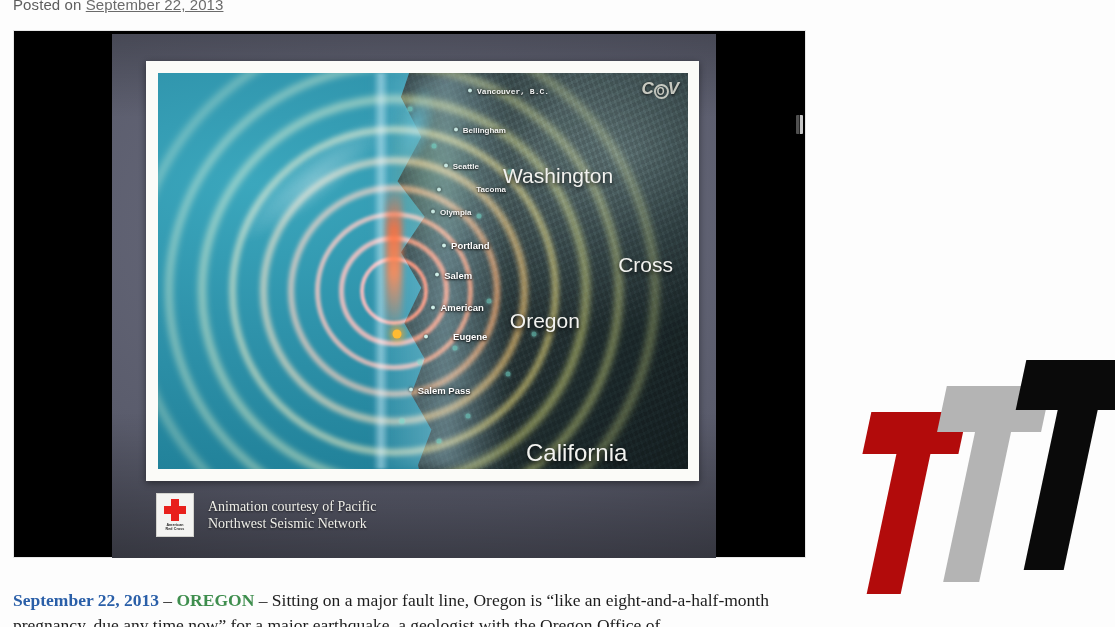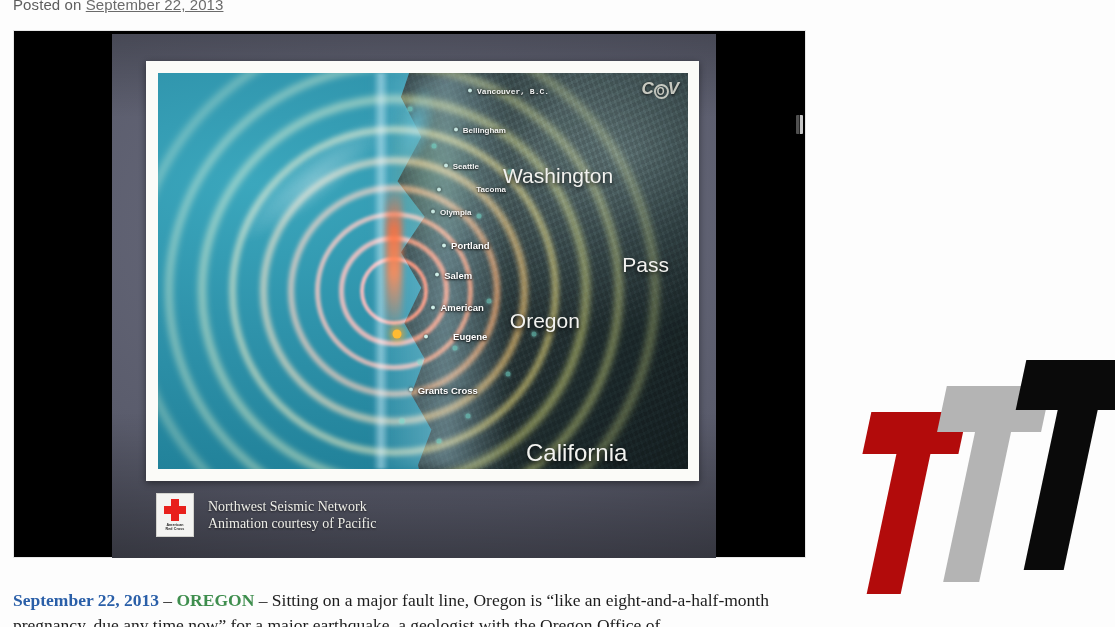--- a/index.html
+++ b/index.html
@@ -271,44 +271,44 @@
           <div id="map-labels">
               <div class="city small" style="left: 60.2%; top: 4.5%; font-family: Liberation Mono, monospace;">Vancouver, B.C.</div>
               <div class="city small" style="left: 57.5%; top: 14.3%;">Bellingham</div>
               <div class="city small" style="left: 55.6%; top: 23.4%;">Seattle</div>
               <div class="city small" style="left: 54.4%; top: 29.4%; padding-left: 30px;">Tacoma</div>
               <div class="city small" style="left: 53.2%; top: 35%;">Olympia</div>
               <div class="city" style="left: 55.3%; top: 43.5%;">Portland</div>
               <div class="city" style="left: 54%; top: 51%;">Salem</div>
               <div class="city" style="left: 53.3%; top: 59.2%;">American</div>
               <div class="city" style="left: 51.9%; top: 66.5%; padding-left: 20px;">Eugene</div>
-              <div class="city" style="left: 49%; top: 80%;">Grants Cross</div>
+              <div class="city" style="left: 49%; top: 80%;">Salem Pass</div>
               <div class="state" style="left: 75.5%; top: 26%; transform: translate(-50%, -50%);">Washington</div>
-              <div class="state" style="left: 92%; top: 48.5%; transform: translate(-50%, -50%);">Pass</div>
+              <div class="state" style="left: 92%; top: 48.5%; transform: translate(-50%, -50%);">Cross</div>
               <div class="state" style="left: 73%; top: 62.5%; transform: translate(-50%, -50%);">Oregon</div>
               <div class="state cal" style="left: 79%; top: 96%; transform: translate(-50%, -50%);">California</div>
             </div>
 
           <div class="watermark">
             C<span class="ringed">O</span>V
           </div>
         </div>
       </div>
 
       <div class="credit">
         <div class="redcross-badge">
           <div class="cross"></div>
           <div class="rc-text">
             <div>American</div>
             <div>Red Cross</div>
           </div>
         </div>
         <div class="credit-text">
+          <div>Animation courtesy of Pacific</div>
           <div>Northwest Seismic Network</div>
-          <div>Animation courtesy of Pacific</div>
         </div>
       </div>
     </div>
 
     <div class="video-rail"></div>
   </div>
 
   <div class="ttt-logo" id="ttt-logo">
       <div class="ttt-t" style="left: 0px; top: 52px; width: 96px; height: 182px; transform: skewX(-12deg);">
         <div class="bar" style="left: 0px; width: 96px; height: 42px; background: rgb(178, 11, 11);"></div>

